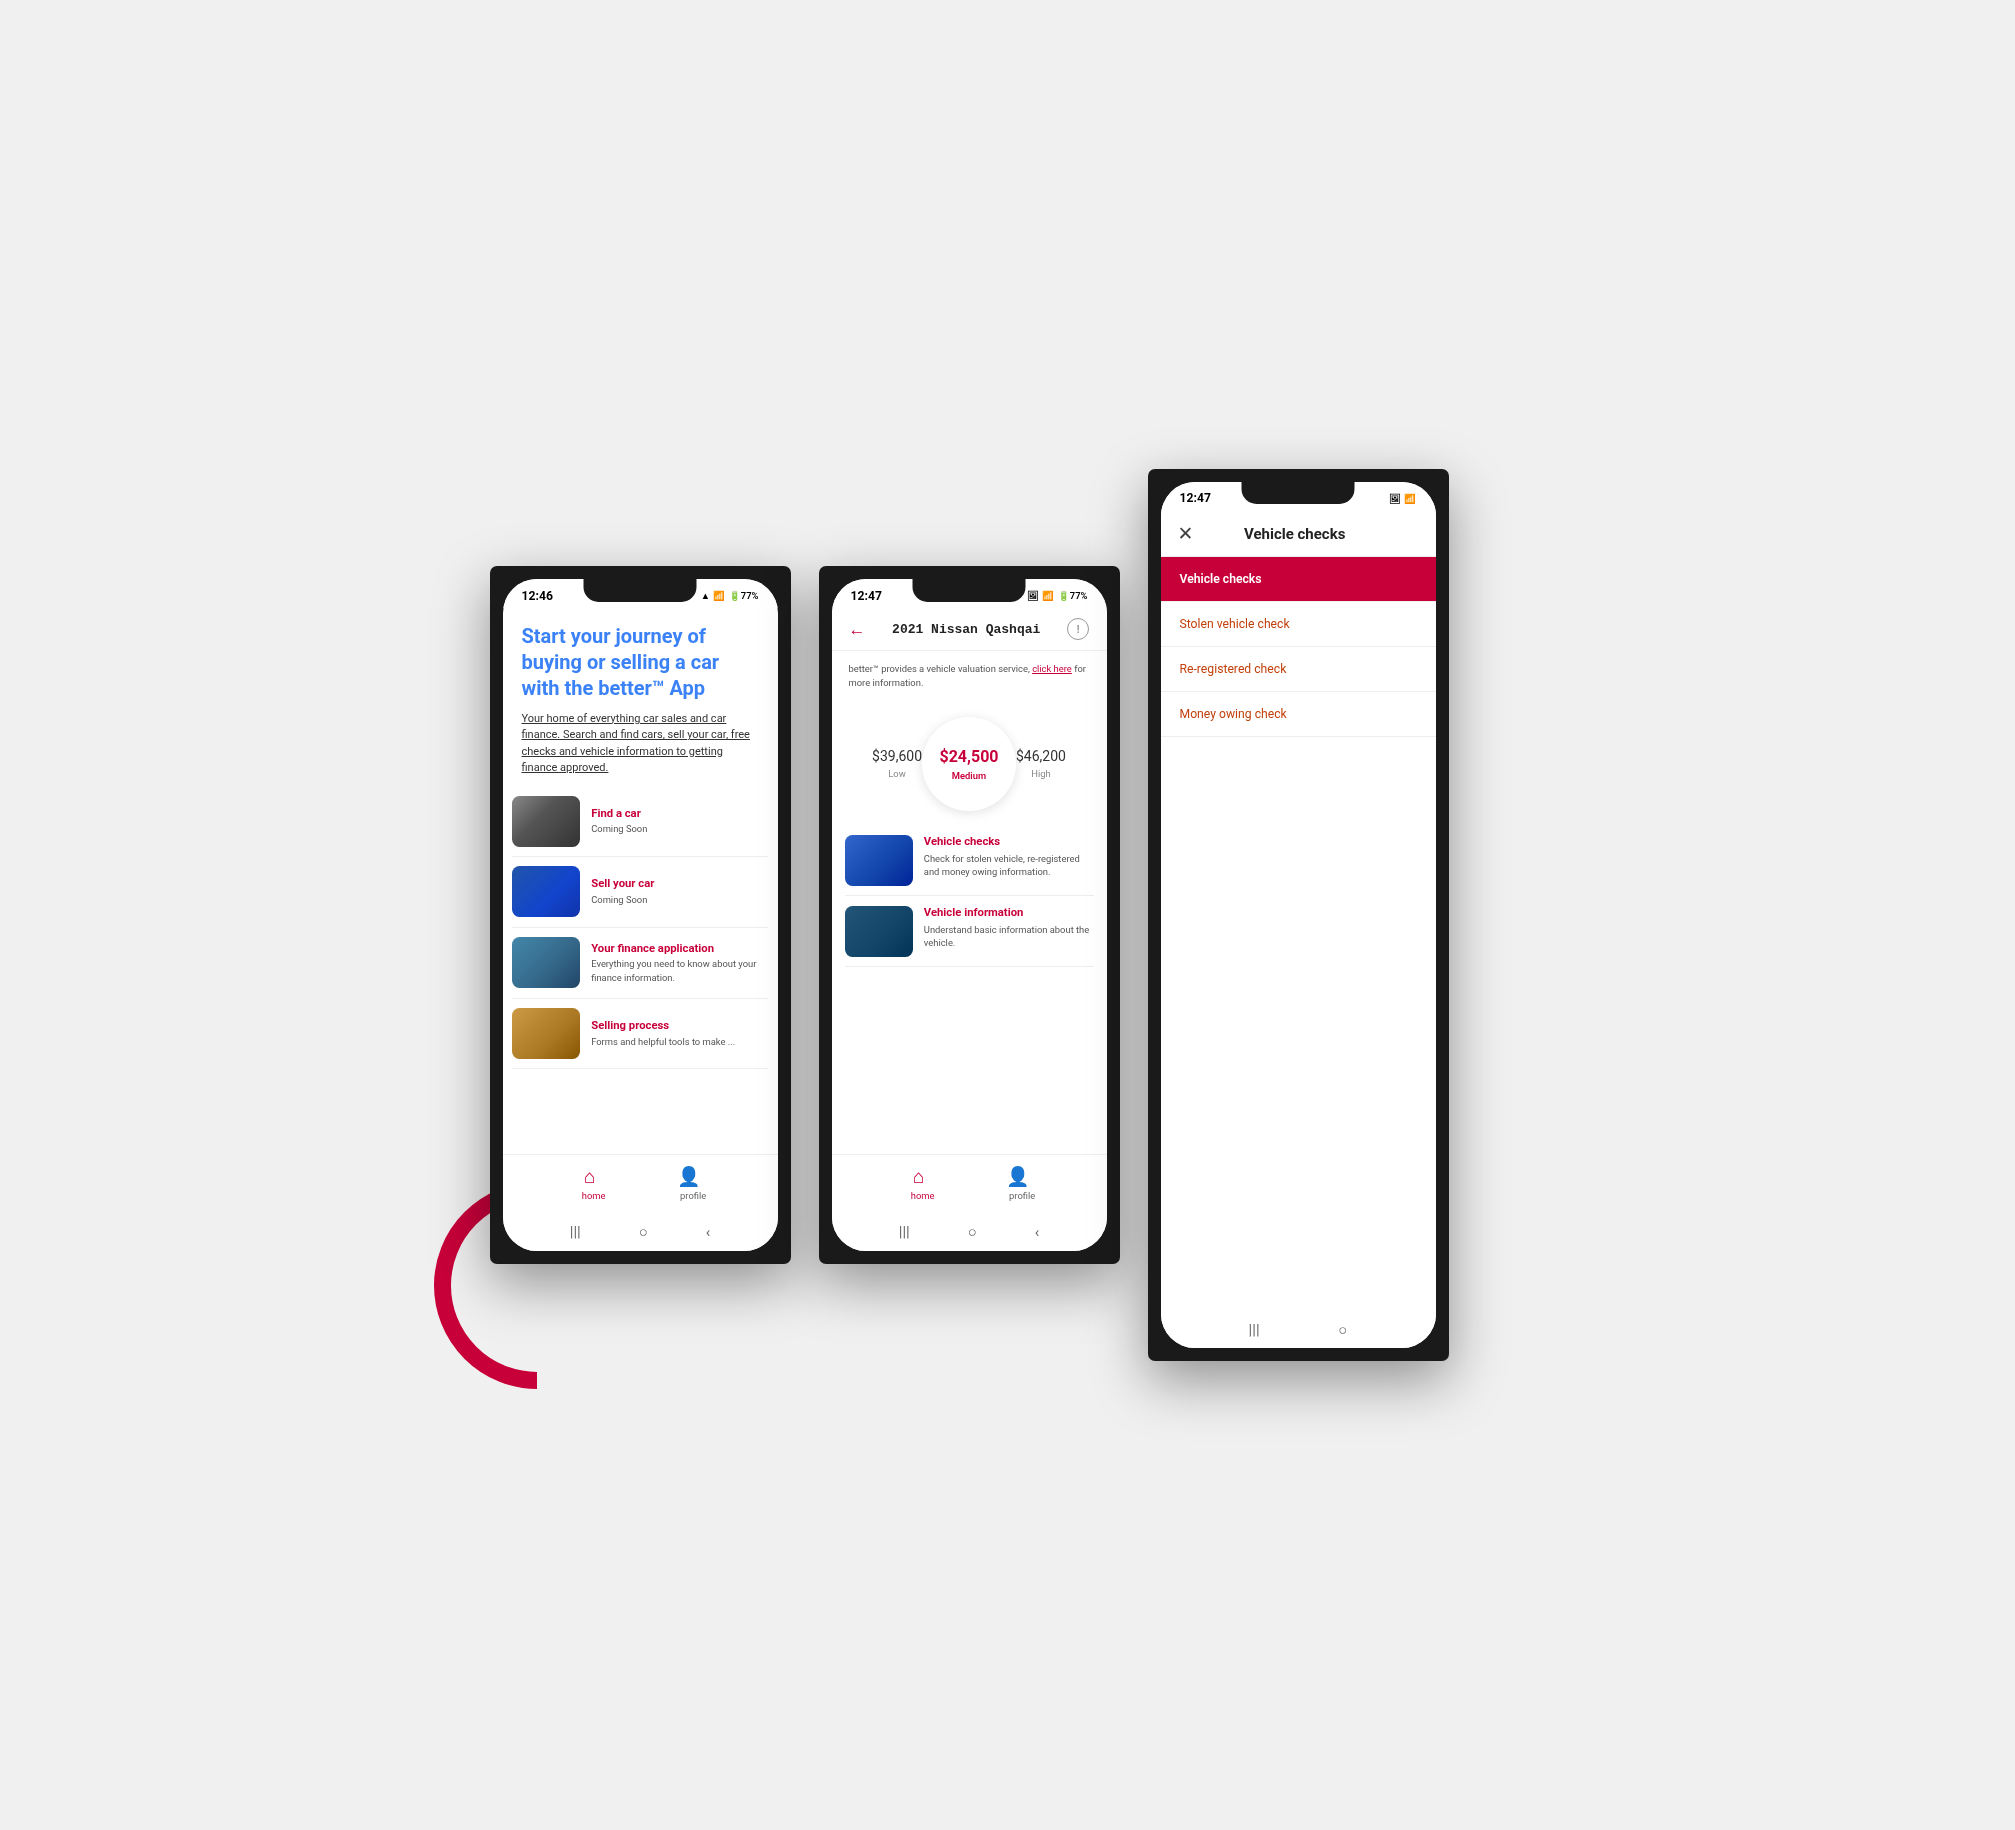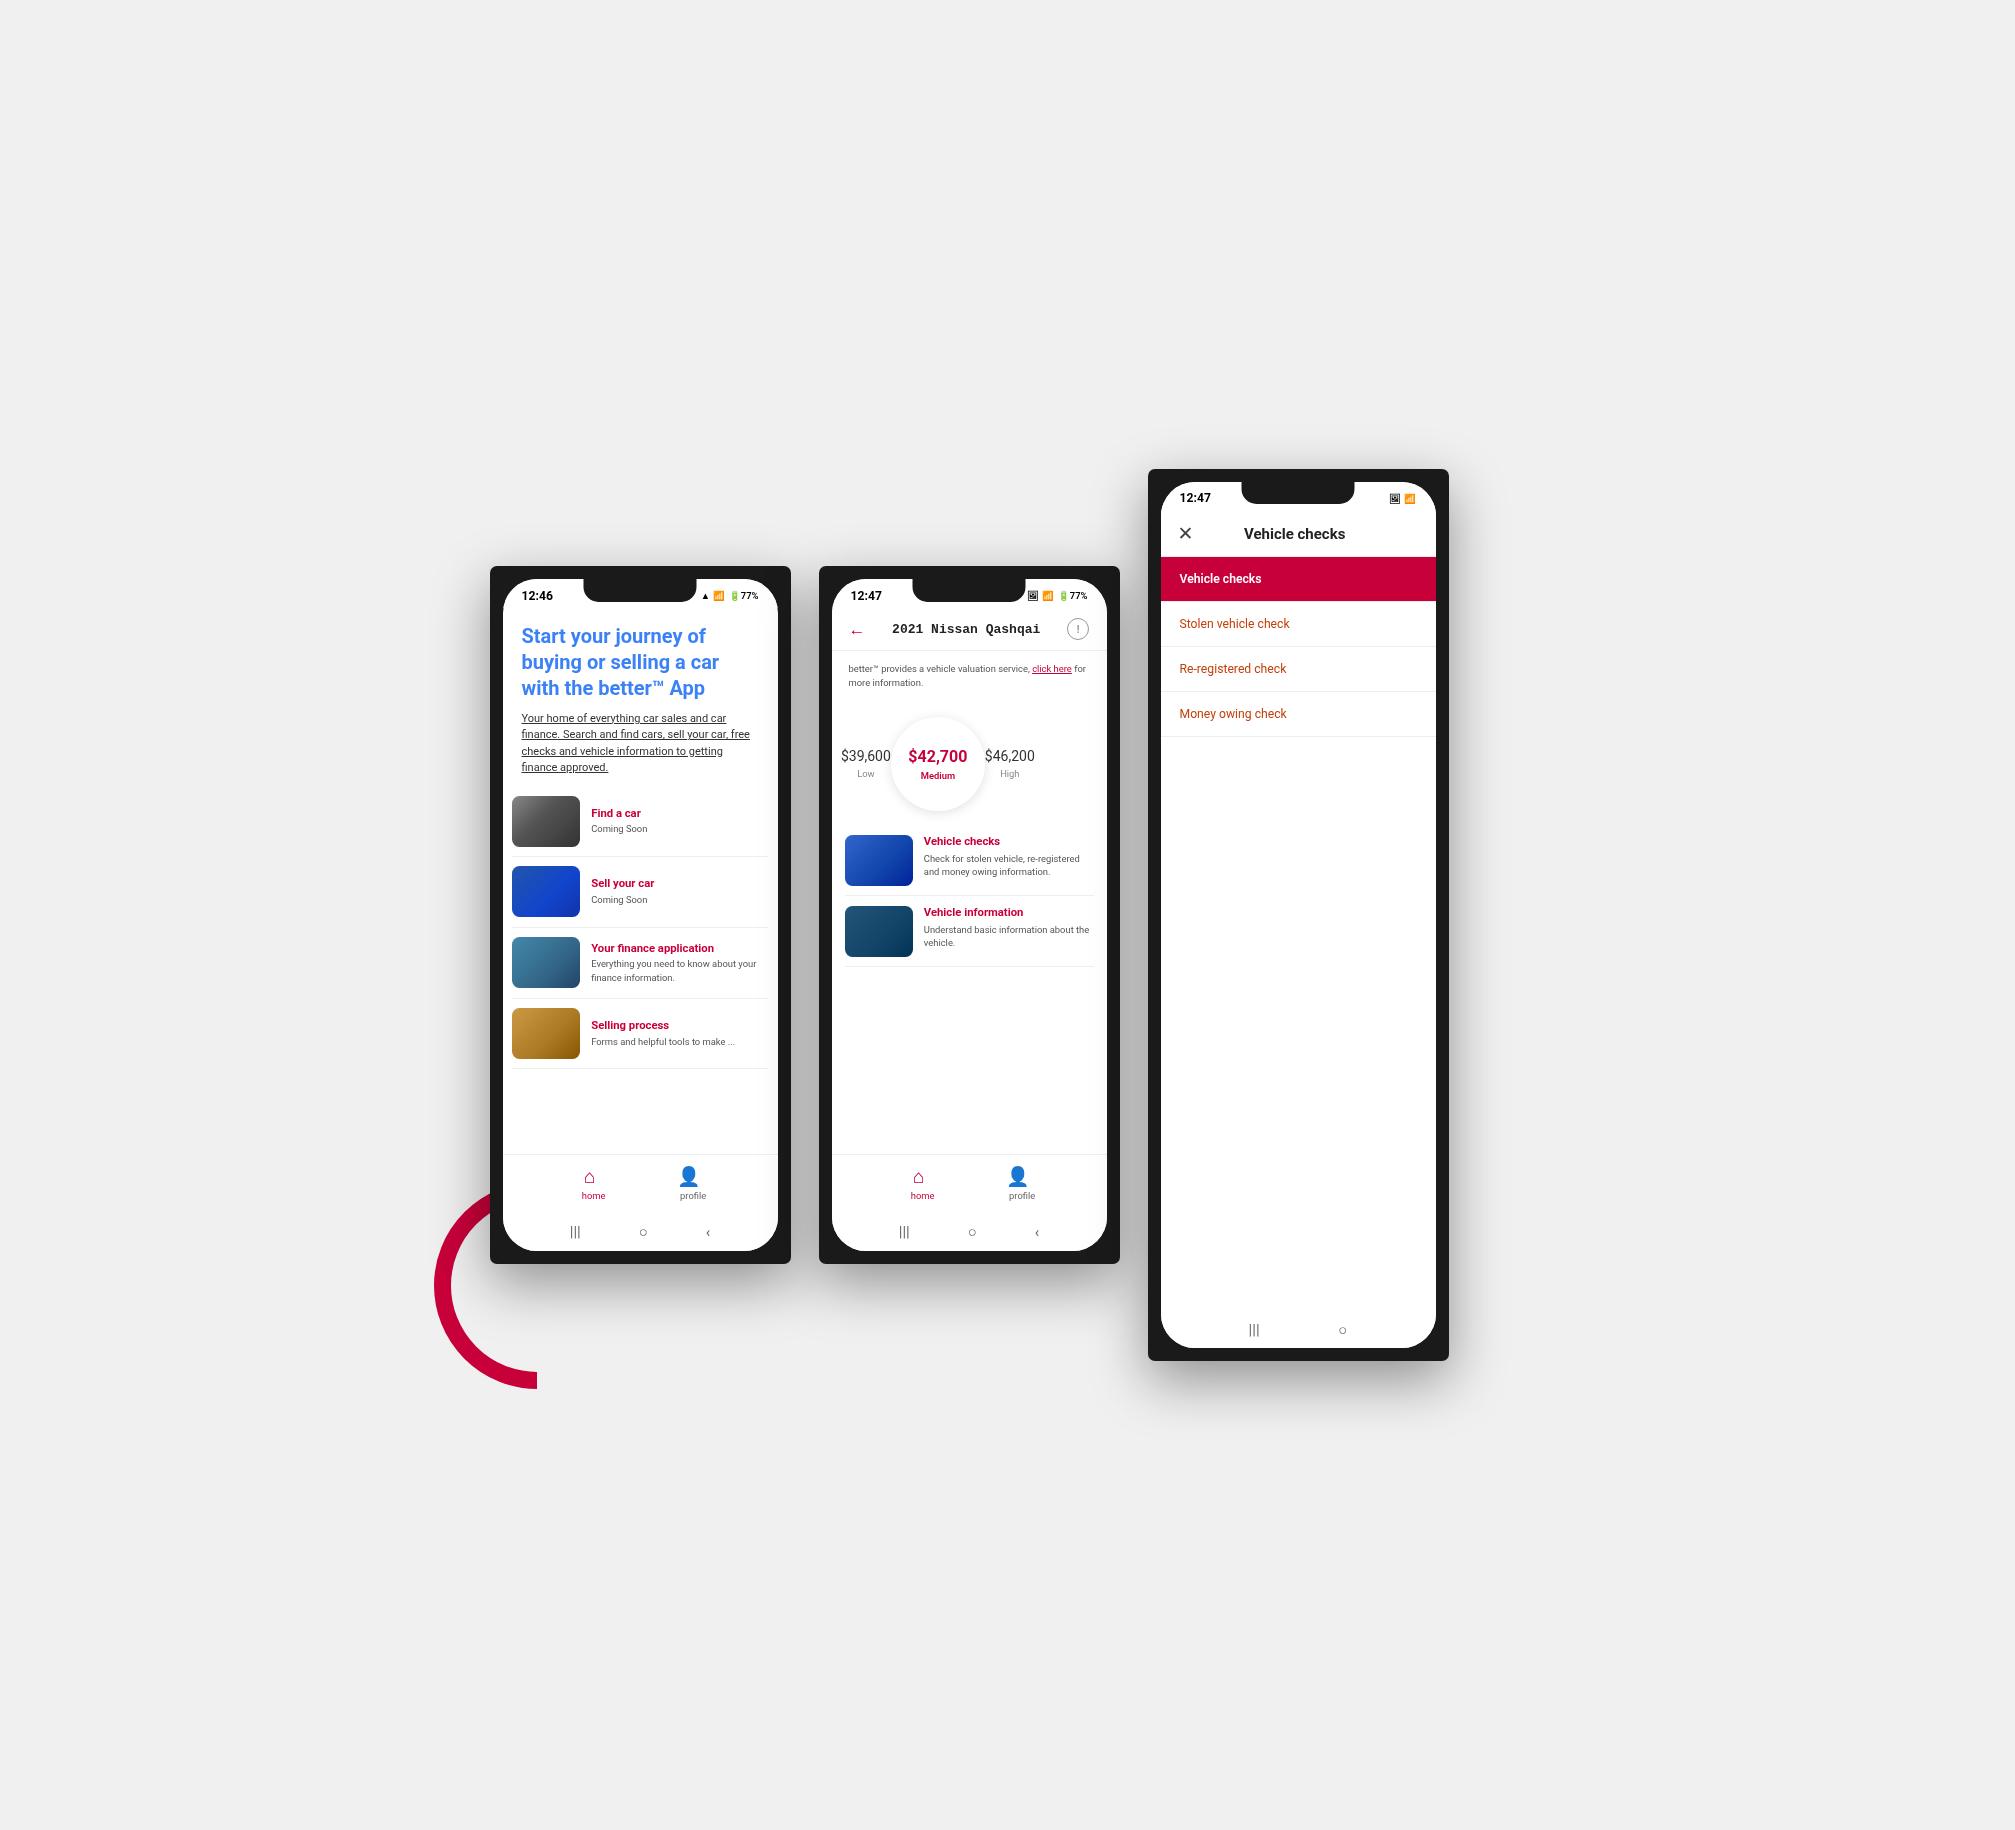--- a/index.html
+++ b/index.html
@@ -200,21 +200,21 @@
     .p2-banner {
       padding: 11.3px 17px;
       font-size: 9.4px;
       color: #555;
       line-height: 1.5;
     }
     .p2-banner-link { color: #c8003a; text-decoration: underline; }
 
     .valuation-section {
       display: flex;
-      justify-content: flex-start;
+      justify-content: center;
       align-items: center;
       padding: 15px 9.4px;
     }
     .val-item { text-align: center; }
     .val-price { font-size: 14px; color: #333; margin-bottom: 3.8px; }
     .val-label { font-size: 9.4px; color: #888; }
     .val-item.center-val {
       background: #fff;
       border-radius: 50%;
       width: 94px;
@@ -386,21 +386,21 @@
           <span class="p2-banner-link">click here</span>
           <span>for more information.</span>
         </div>
 
         <div class="valuation-section">
           <div class="val-item">
             <div class="val-price">$39,600</div>
             <div class="val-label">Low</div>
           </div>
           <div class="val-item center-val">
-            <div class="val-price">$42,700</div>
+            <div class="val-price">$24,500</div>
             <div class="val-label">Medium</div>
           </div>
           <div class="val-item">
             <div class="val-price">$46,200</div>
             <div class="val-label">High</div>
           </div>
         </div>
 
         <div class="feature-list">
 

